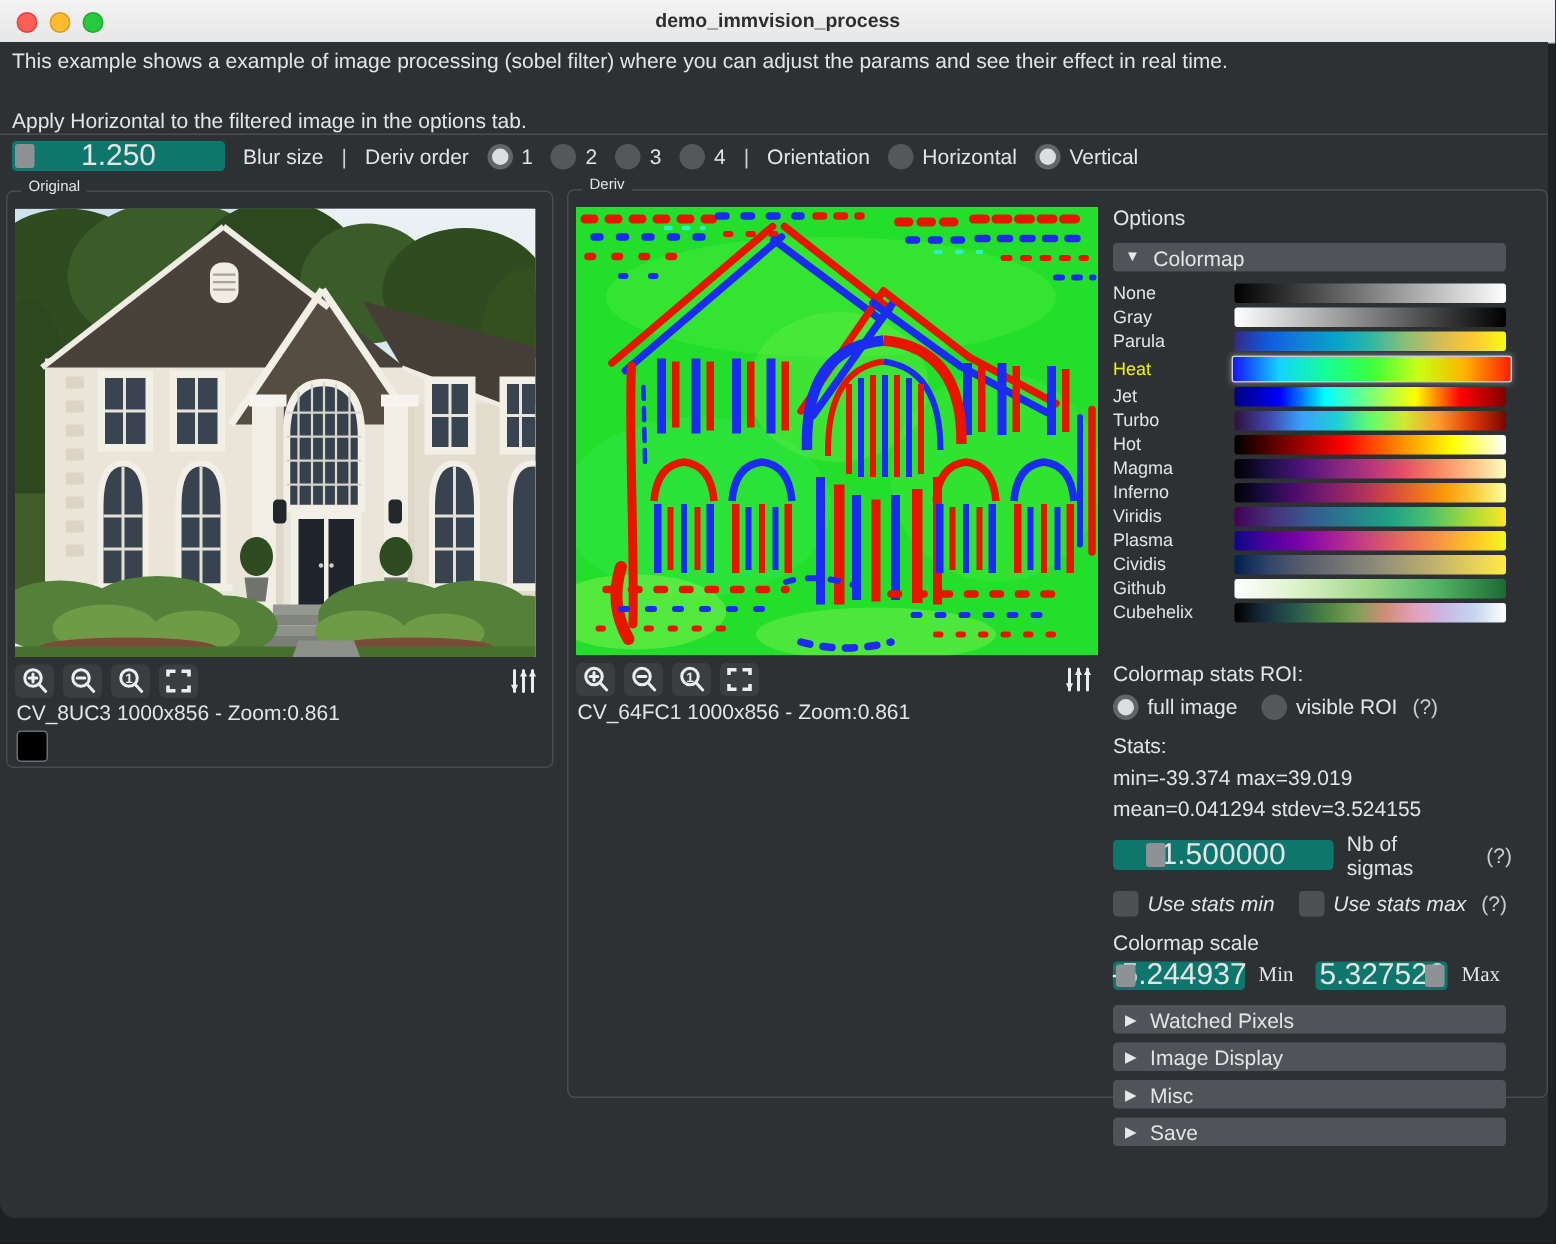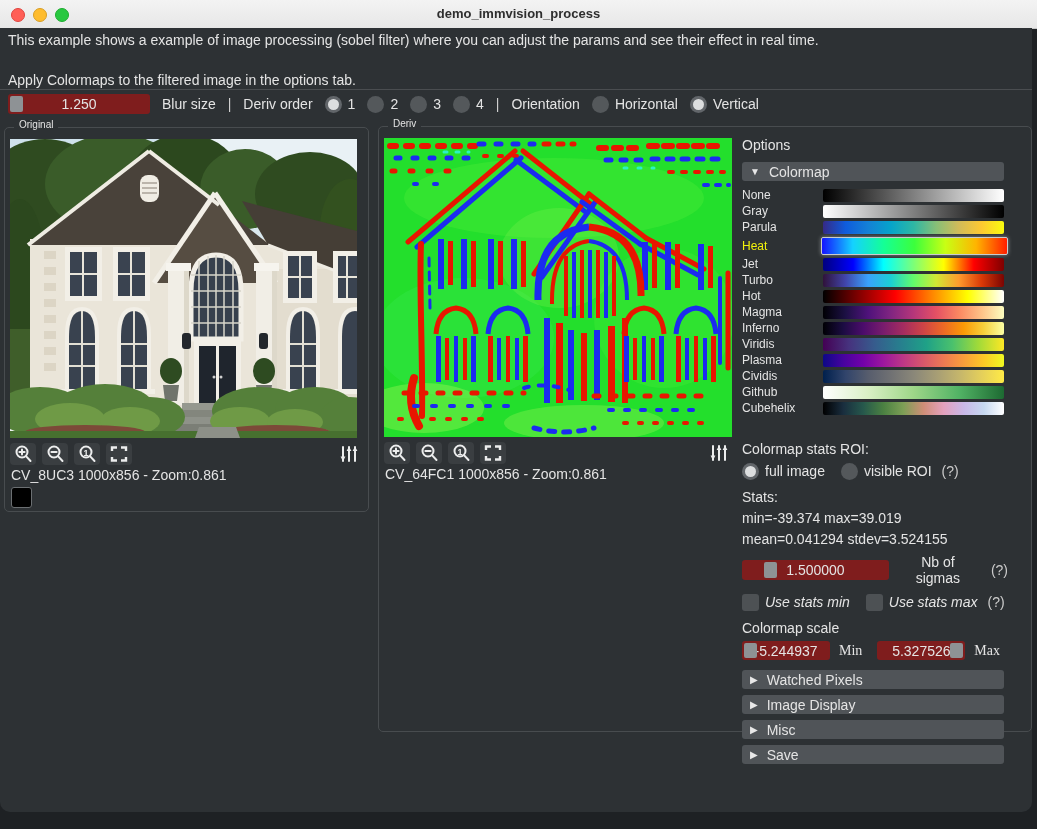--- a/index.html
+++ b/index.html
@@ -17,22 +17,22 @@
     text-align:center;font-size:13px;font-weight:700;color:#2e2e2e;}
   
   .main-window{position:absolute;left:0;top:28px;width:1032px;height:784px;
     background:#2d3134;color:#e4e4e4;font-size:14px;
     border-bottom-left-radius:10px;border-bottom-right-radius:10px;}
   .intro1{position:absolute;left:8px;top:4px;}
   .intro2{position:absolute;left:8px;top:44px;}
   .hsep{position:absolute;left:0;top:61px;width:100%;height:1px;background:#4a4d50;}
   
   .toolbar{position:absolute;left:8px;top:66px;height:20px;display:flex;align-items:center;gap:12px;}
-  .slider{position:relative;background:#7f1d1d;border-radius:3px;display:flex;
-    align-items:center;justify-content:center;font-size:14px;color:#e4e4e4;}
+  .slider{position:relative;background:#0f766e;border-radius:3px;display:flex;
+    align-items:center;justify-content:center;font-size:20px;color:#e4e4e4;}
   .slider .grab{position:absolute;top:2px;bottom:2px;width:13px;background:#8e9295;border-radius:2px;}
   #blur-slider{width:142px;height:20px;}
   #blur-slider .grab{left:2px;}
   .vbar{color:#cfcfcf;}
   .radio-item{display:inline-flex;align-items:center;gap:6px;cursor:default;}
   .radio{width:17px;height:17px;border-radius:50%;background:#54585b;position:relative;flex:none;}
   .radio.sel{background:#62666a;}
   .radio.sel::after{content:"";position:absolute;inset:3px;border-radius:50%;background:#dcdedf;}
   
   .group{position:absolute;border:1px solid #484c4f;border-radius:5px;}
@@ -61,21 +61,21 @@
   .cmap-label.sel{color:#f2f20c;}
   .cmap-bar{width:181px;height:13px;border-radius:2px;flex:none;}
   .cmap-row.sel .cmap-bar{height:16px;width:185px;margin-left:-2px;
     border:1px solid #c9ccce;box-shadow:0 0 4px rgba(230,230,230,.45);}
   .roi-label{margin-top:25px;}
   .radio-row{margin-top:5px;display:flex;align-items:center;gap:6px;height:18px;}
   .gap10{margin-left:10px;}
   .help{margin-left:4px;color:#cbcbcb;}
   .stats-title{margin-top:9px;}
   .stats-line{margin-top:5px;}
-  .sigma-row{margin-top:7px;display:flex;align-items:center;gap:9px;text-align:center;}
+  .sigma-row{margin-top:7px;display:flex;align-items:center;gap:9px;}
   #sigma-slider{width:150px;height:20px;}
   #sigma-slider .grab{left:22px;}
   .cb-row{margin-top:7px;display:flex;align-items:center;gap:6px;height:18px;}
   .checkbox{width:17px;height:17px;background:#4d5154;border-radius:3px;flex:none;}
   .cb-item{display:inline-flex;align-items:center;gap:6px;font-style:italic;}
   .scale-label{margin-top:9px;}
   .scale-row{margin-top:5px;display:flex;align-items:center;}
   #min-slider,#max-slider{width:88px;height:19px;}
   #min-slider .grab{left:2px;}
   #max-slider{margin-left:15px;}
@@ -93,21 +93,21 @@
     <div class="lights">
       <div class="light red"></div>
       <div class="light yellow"></div>
       <div class="light green"></div>
     </div>
     <div class="win-title">demo_immvision_process</div>
   </div>
 
   <div class="main-window">
     <div class="intro1">This example shows a example of image processing (sobel filter) where you can adjust the params and see their effect in real time.</div>
-    <div class="intro2">Apply Colormaps to the filtered image in the options tab.</div>
+    <div class="intro2">Apply Horizontal to the filtered image in the options tab.</div>
     <div class="hsep"></div>
 
     <div class="toolbar">
       <div class="slider" id="blur-slider">
         <div class="grab"></div>
         <span>1.250</span>
       </div>
       <span>Blur size</span>
       <span class="vbar">|</span>
       <span>Deriv order</span>

